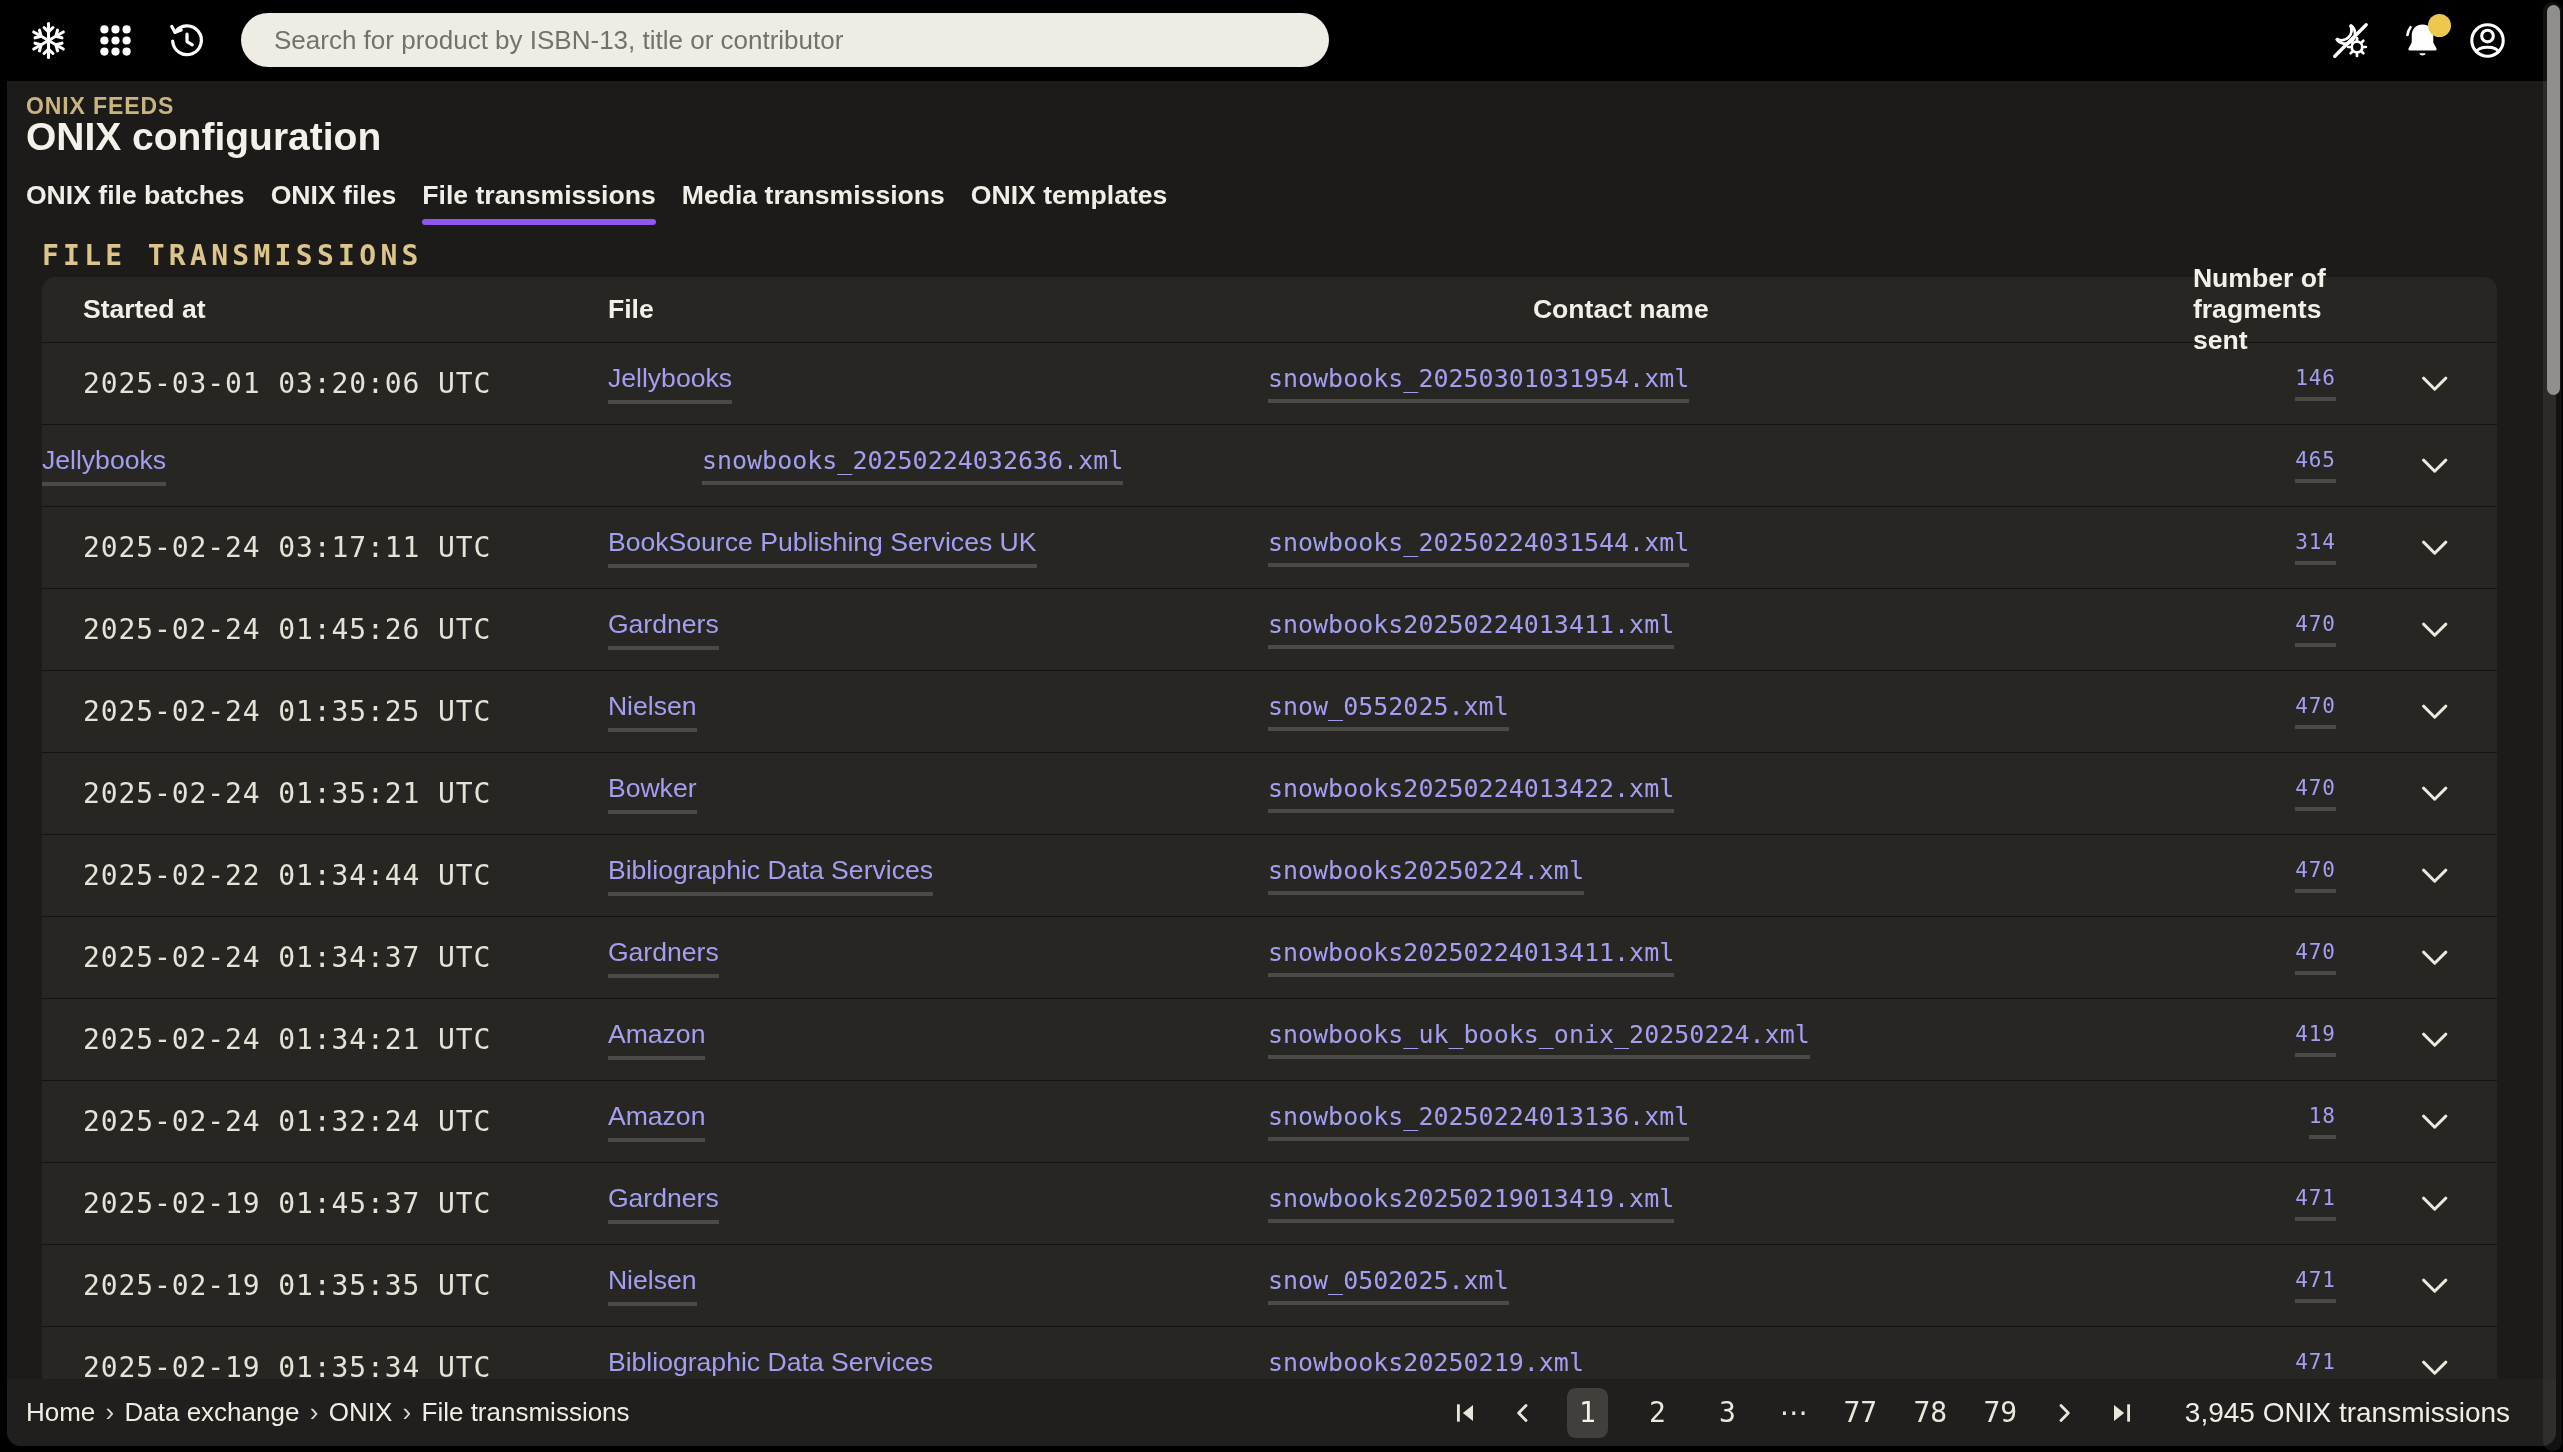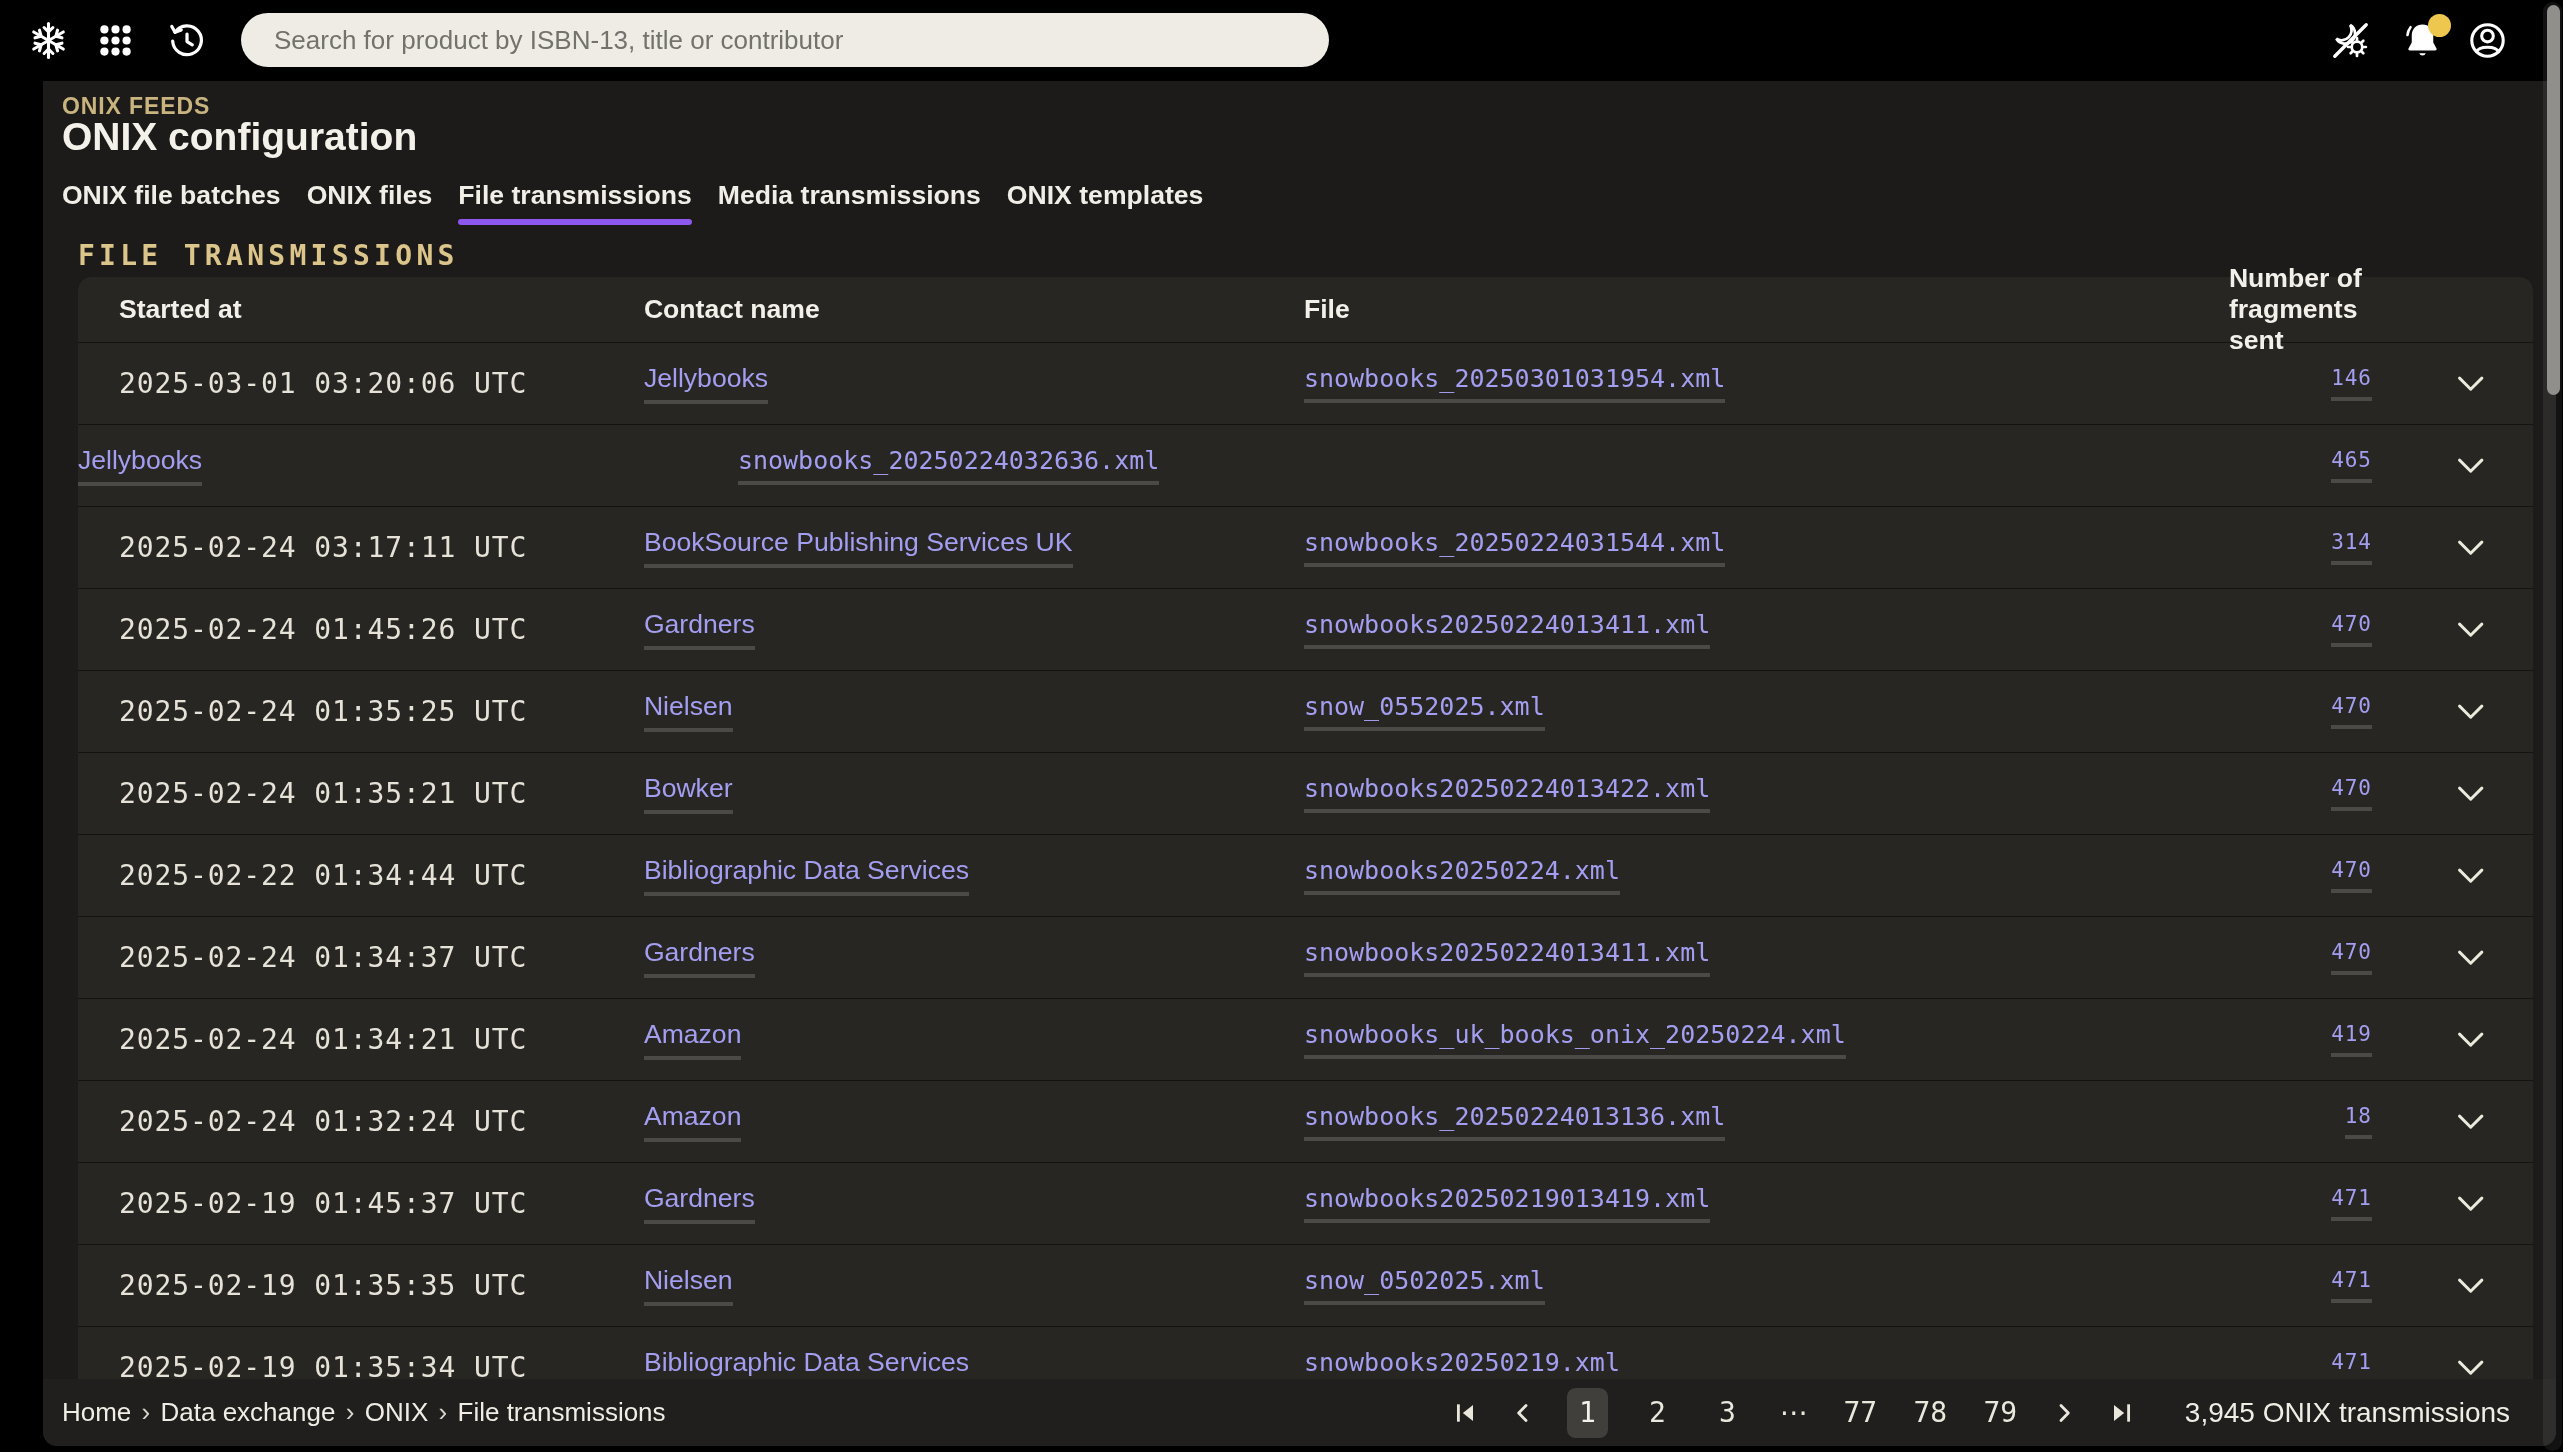--- a/index.html
+++ b/index.html
@@ -28,21 +28,21 @@
     position:absolute; left:241px; top:13px; width:1088px; height:54px;
     background:#eeece4; border:none; outline:none; border-radius:27.4px;
     padding:0 33px; font-size:26px; color:#2d2d2d;
     font-family:"Liberation Sans", sans-serif;
   }
   .search-input::placeholder { color:#73726c; opacity:1; }
 
   
   .frame {
     position:absolute; top:81px; left:6.9px; right:6.9px; bottom:6.9px;
-    background:#1c1b19; border-radius:0 0 13.7px 13.7px; overflow:hidden;margin-left:36px;
+    background:#1c1b19; border-radius:0 0 13.7px 13.7px; overflow:hidden;
   }
 
   .eyebrow { position:absolute; left:19px; top:12px; font-size:23px; font-weight:600; letter-spacing:0.9px; color:#c9b480; }
   .page-title { position:absolute; left:19px; top:34px; font-size:39px; font-weight:800; color:#f4f1ea; }
 
   .tabs { position:absolute; left:19px; top:99px; display:flex; gap:26px; }
   .tab { font-size:26.6px; font-weight:600; color:#f1eee7; position:relative; padding-bottom:13.7px; cursor:pointer; white-space:nowrap; }
   .tab.active { font-weight:800; }
   .tab.active::after { content:""; position:absolute; left:0; right:0; bottom:0; height:6px; border-radius:3.4px; background:#8e57ee; }
 
@@ -183,22 +183,22 @@
       <div class="tab active">File transmissions</div>
       <div class="tab">Media transmissions</div>
       <div class="tab">ONIX templates</div>
     </div>
 
   <div class="section-heading">FILE TRANSMISSIONS</div>
 
   <div class="table">
     <div class="thead">
       <div class="cell c-started">Started at</div>
+      <div class="cell c-file">File</div>
       <div class="cell c-contact">Contact name</div>
-      <div class="cell c-file">File</div>
       <div class="cell c-frag">Number of fragments sent</div>
       <div class="cell c-chevron"></div>
     </div>
     <div id="rows">
   <div class="trow">
     <div class="cell c-started">
             <span class="ts">2025-03-01 03:20:06 UTC</span>
           </div>
     <div class="cell c-contact">
             <a class="link contact-link">Jellybooks</a>

